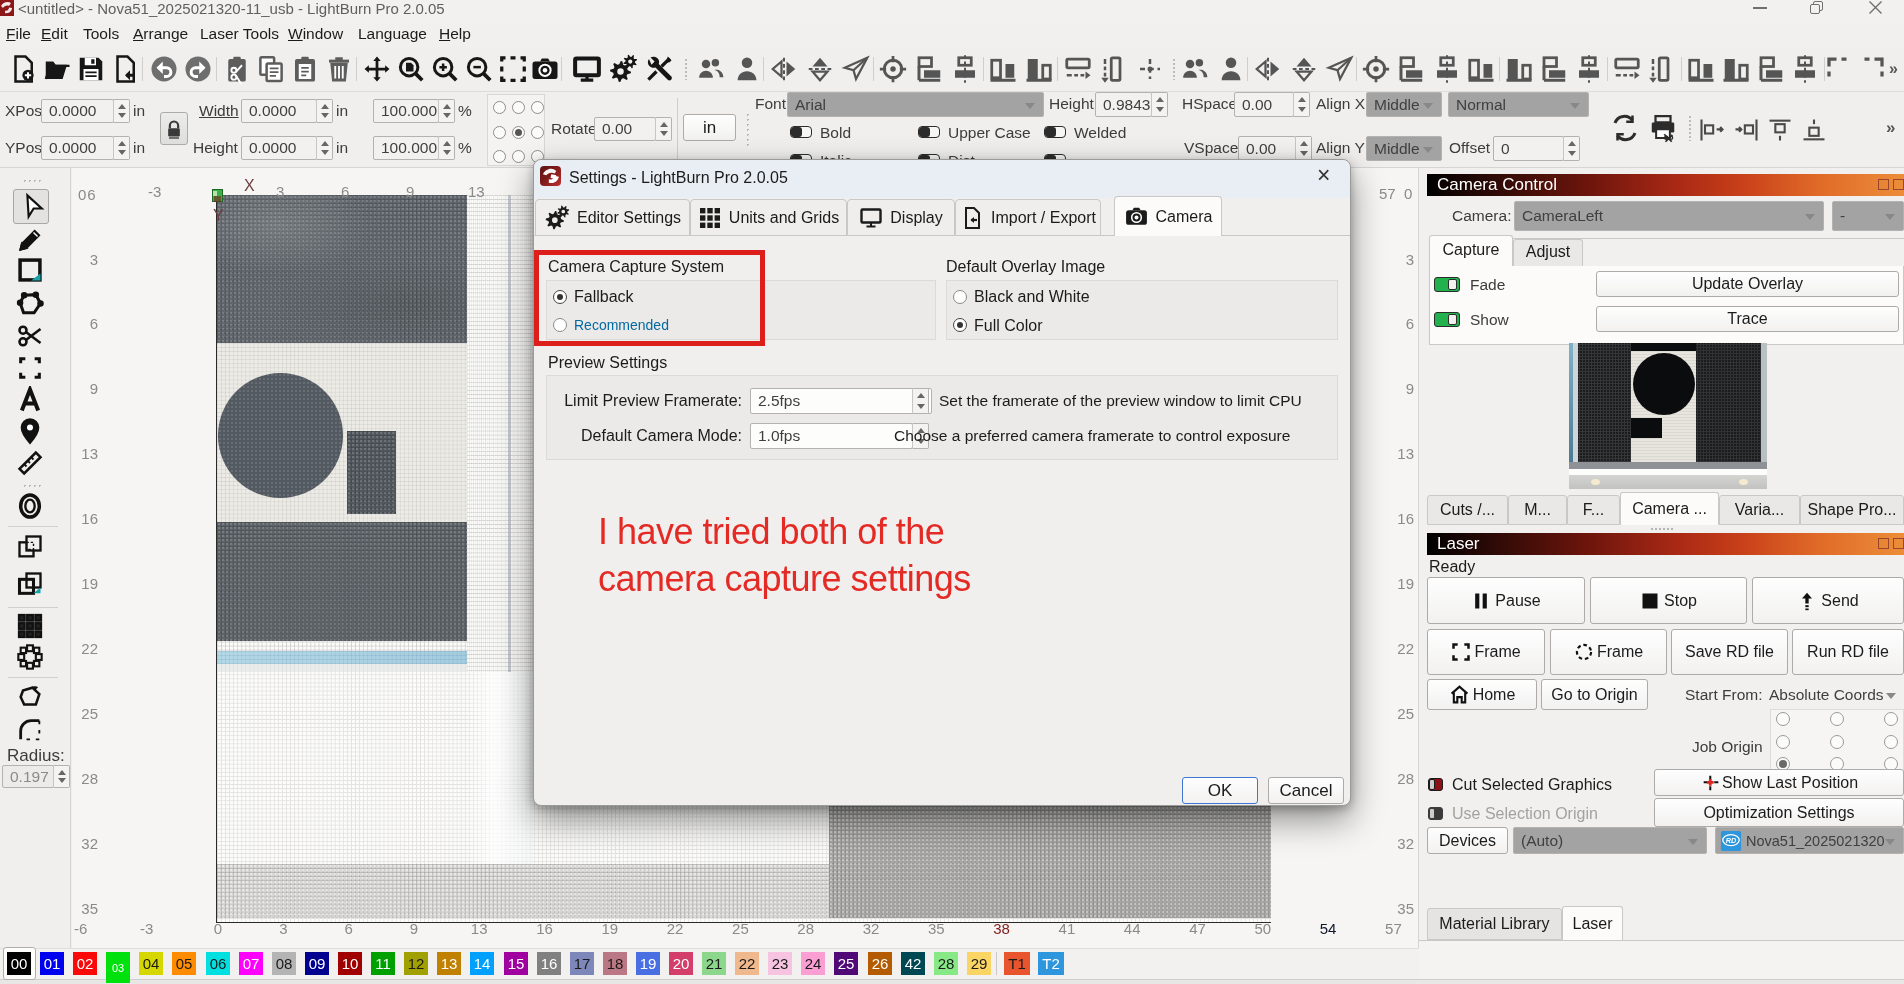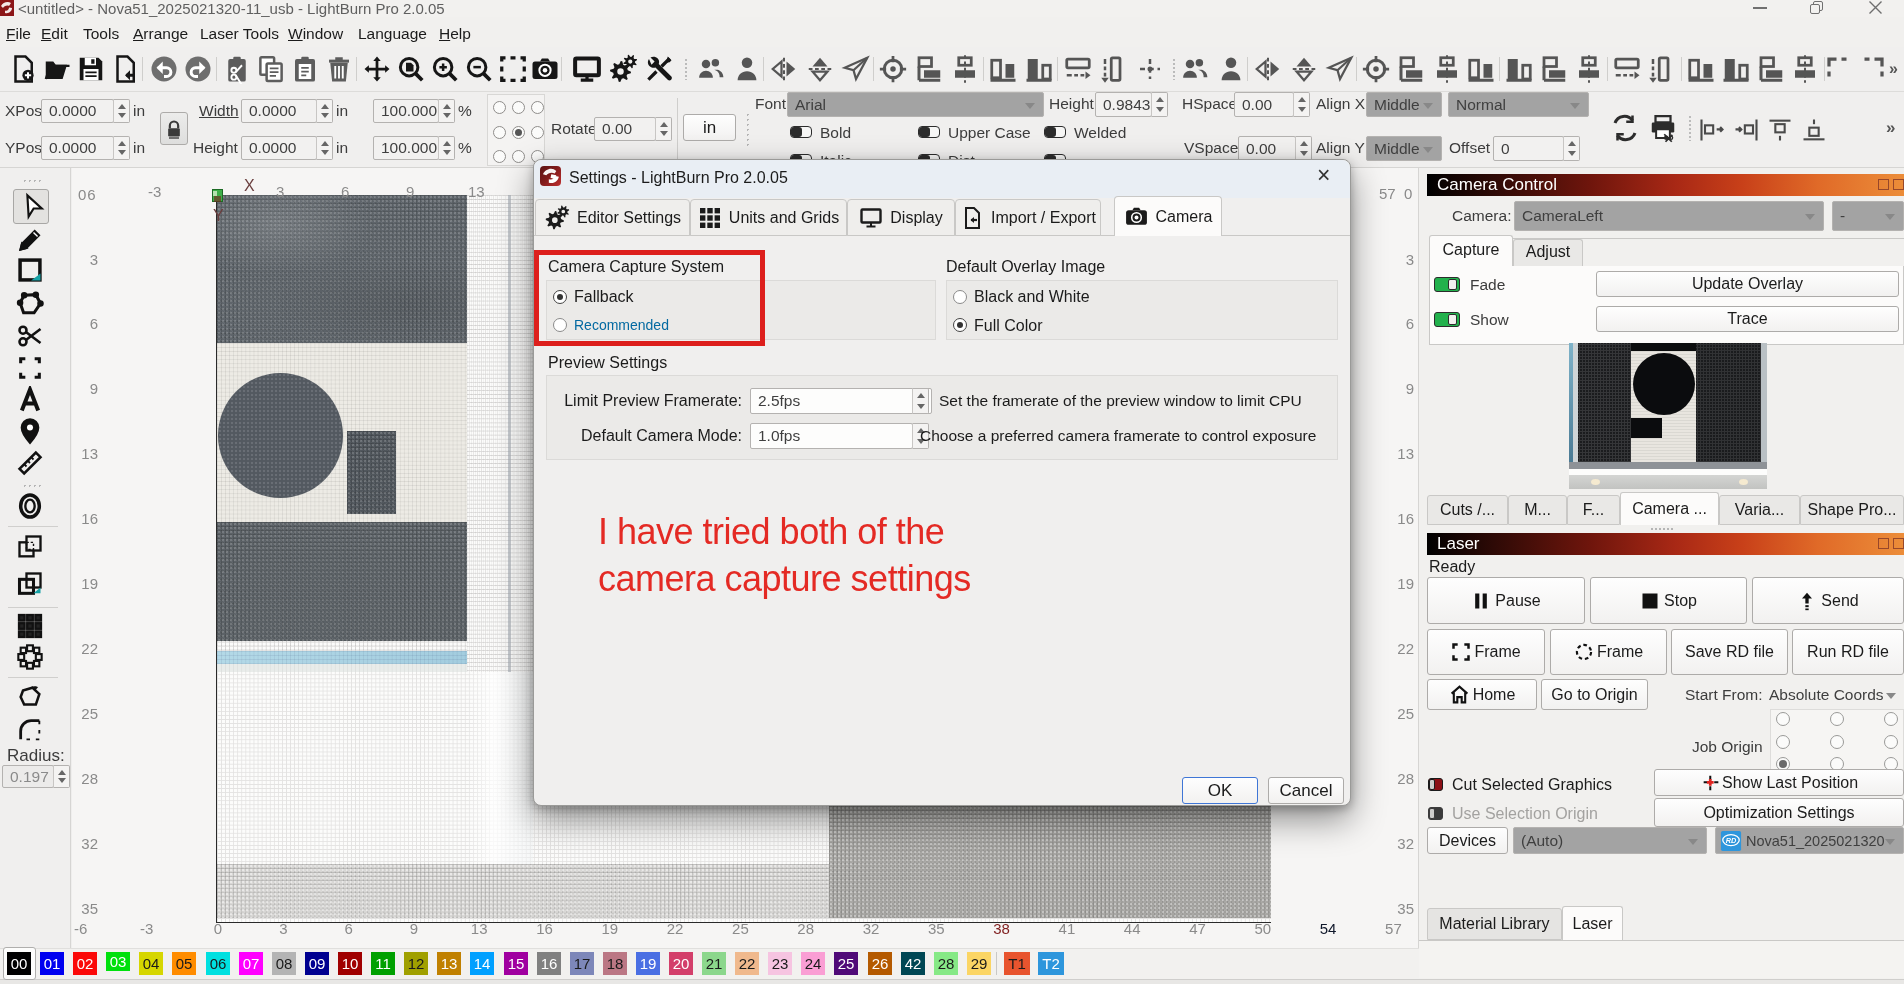--- a/index.html
+++ b/index.html
@@ -766,21 +766,21 @@
 <div class="ab" style="left:1187.5px;top:920px;width:20px;text-align:center;font-size:15px;color:#8a8a8a;">47</div>
 <div class="ab" style="left:1252.8px;top:920px;width:20px;text-align:center;font-size:15px;color:#8a8a8a;">50</div>
 <div class="ab" style="left:1318.1px;top:920px;width:20px;text-align:center;font-size:15px;color:#0f172a;">54</div>
 <div class="ab" style="left:1383.3999999999999px;top:920px;width:20px;text-align:center;font-size:15px;color:#8a8a8a;">57</div>
 <div class="ab" style="left:0;top:948px;width:1904px;height:31px;background:#f2f1ef;border-top:1px solid #e0dfdd;"></div>
 <div class="ab" style="left:0;top:979px;width:1904px;height:5px;background:#e8e7e5;border-top:1px solid #cfcecc;"></div>
 <div class="ab" style="left:3px;top:947px;width:33px;height:33px;background:#fdfdfc;border:1px solid #b0afad;border-radius:3px;"></div>
 <div class="ab" style="left:7px;top:952px;width:24px;height:23px;background:#000000;color:#fff;font-size:15px;display:flex;align-items:center;justify-content:center;">00</div>
 <div class="ab" style="left:40px;top:952px;width:24px;height:23px;background:#0000f0;color:#fff;font-size:15px;display:flex;align-items:center;justify-content:center;">01</div>
 <div class="ab" style="left:73px;top:952px;width:24px;height:23px;background:#fb0908;color:#fff;font-size:15px;display:flex;align-items:center;justify-content:center;">02</div>
-<div class="ab" style="left:106px;top:952px;width:24px;height:19px;background:#00e00c;color:#fff;font-size:15px;display:flex;align-items:center;justify-content:center;">03</div>
+<div class="ab" style="left:106px;top:952px;width:24px;height:31px;background:#00e00c;color:#fff;font-size:11px;display:flex;align-items:center;justify-content:center;">03</div>
 <div class="ab" style="left:139px;top:952px;width:24px;height:23px;background:#d6d600;color:#1a1a1a;font-size:15px;display:flex;align-items:center;justify-content:center;">04</div>
 <div class="ab" style="left:172px;top:952px;width:24px;height:23px;background:#ff8c00;color:#1a1a1a;font-size:15px;display:flex;align-items:center;justify-content:center;">05</div>
 <div class="ab" style="left:206px;top:952px;width:24px;height:23px;background:#00e0e0;color:#1a1a1a;font-size:15px;display:flex;align-items:center;justify-content:center;">06</div>
 <div class="ab" style="left:239px;top:952px;width:24px;height:23px;background:#ff00ff;color:#fff;font-size:15px;display:flex;align-items:center;justify-content:center;">07</div>
 <div class="ab" style="left:272px;top:952px;width:24px;height:23px;background:#b4b4b4;color:#1a1a1a;font-size:15px;display:flex;align-items:center;justify-content:center;">08</div>
 <div class="ab" style="left:305px;top:952px;width:24px;height:23px;background:#000090;color:#fff;font-size:15px;display:flex;align-items:center;justify-content:center;">09</div>
 <div class="ab" style="left:338px;top:952px;width:24px;height:23px;background:#a00000;color:#fff;font-size:15px;display:flex;align-items:center;justify-content:center;">10</div>
 <div class="ab" style="left:371px;top:952px;width:24px;height:23px;background:#00a000;color:#fff;font-size:15px;display:flex;align-items:center;justify-content:center;">11</div>
 <div class="ab" style="left:404px;top:952px;width:24px;height:23px;background:#a0a000;color:#1a1a1a;font-size:15px;display:flex;align-items:center;justify-content:center;">12</div>
 <div class="ab" style="left:437px;top:952px;width:24px;height:23px;background:#c08000;color:#fff;font-size:15px;display:flex;align-items:center;justify-content:center;">13</div>
@@ -1008,16 +1008,16 @@
 <div class="ab" style="left:534px;top:250px;width:231px;height:96px;border:5px solid #dd1f1c;"></div>
 <div class="ab" style="left:548px;top:354px;font-size:16px;color:#1b1b1b;">Preview Settings</div>
 <div class="ab" style="left:546px;top:375px;width:792px;height:85px;background:#ebeae8;border:1px solid #dbdad8;"></div>
 <div class="ab" style="left:500px;top:392px;width:242px;text-align:right;font-size:16px;color:#1b1b1b;white-space:nowrap;">Limit Preview Framerate:</div>
 <div class="inp" style="left:750px;top:388px;width:182px;height:26px;background:#fdfdfc;">2.5fps</div>
 <div class="spin" style="left:912px;top:388px;height:26px;"></div>
 <div class="ab" style="left:939px;top:392px;font-size:15.5px;color:#1b1b1b;">Set the framerate of the preview window to limit CPU</div>
 <div class="ab" style="left:500px;top:427px;width:242px;text-align:right;font-size:16px;color:#1b1b1b;white-space:nowrap;">Default Camera Mode:</div>
 <div class="inp" style="left:750px;top:423px;width:163px;height:26px;background:#fdfdfc;">1.0fps</div>
 <div class="spin" style="left:912px;top:423px;height:26px;"></div>
-<div class="ab" style="left:920px;top:427px;font-size:15.5px;color:#1b1b1b;">Choose a preferred camera framerate to control exposure</div>
+<div class="ab" style="left:894px;top:427px;font-size:15.5px;color:#1b1b1b;">Choose a preferred camera framerate to control exposure</div>
 <div class="ab" style="left:598px;top:508px;font-size:36px;color:#e42a24;line-height:47px;letter-spacing:-0.5px;">I have tried both of the<br>camera capture settings</div>
 <div class="btn" style="left:1182px;top:777px;width:76px;height:27px;font-size:17px;border:1px solid #3f76d6;">OK</div>
 <div class="btn" style="left:1268px;top:777px;width:76px;height:27px;font-size:17px;">Cancel</div>
 
 </body></html>

